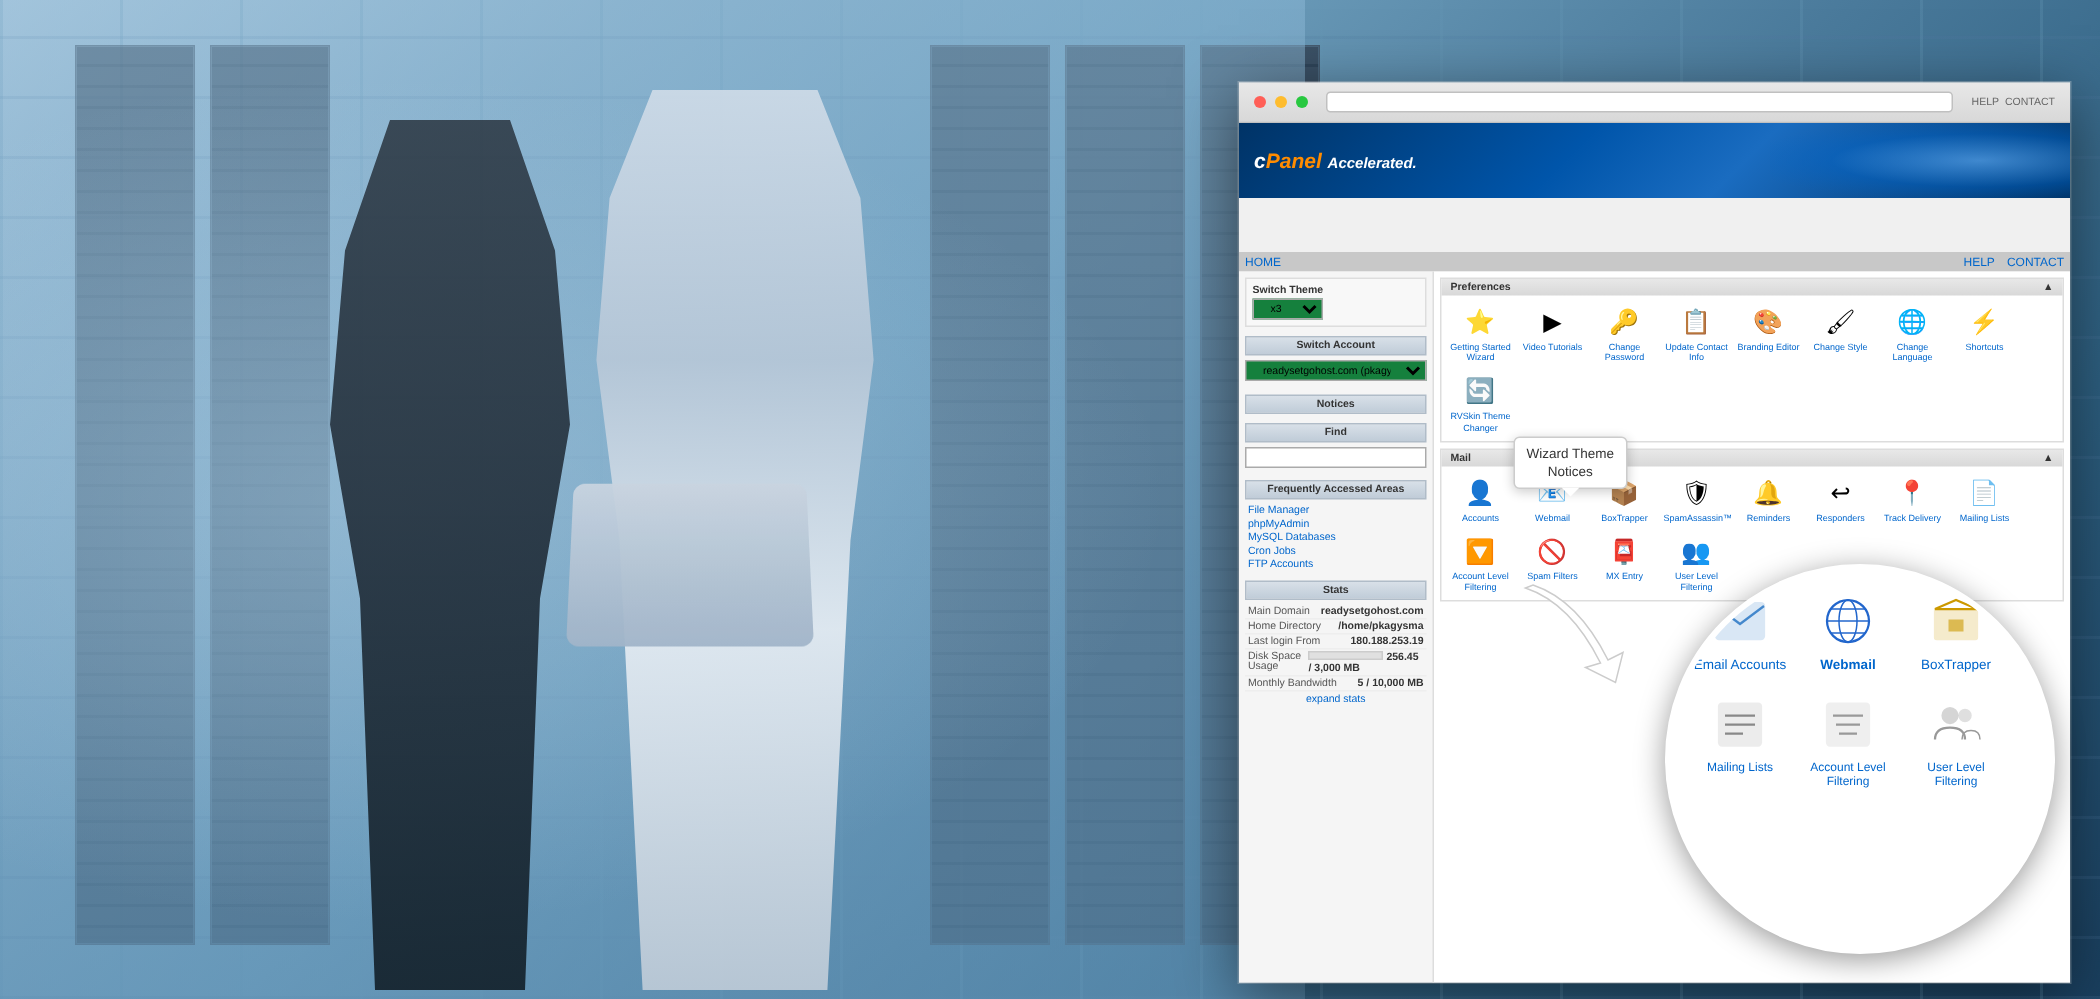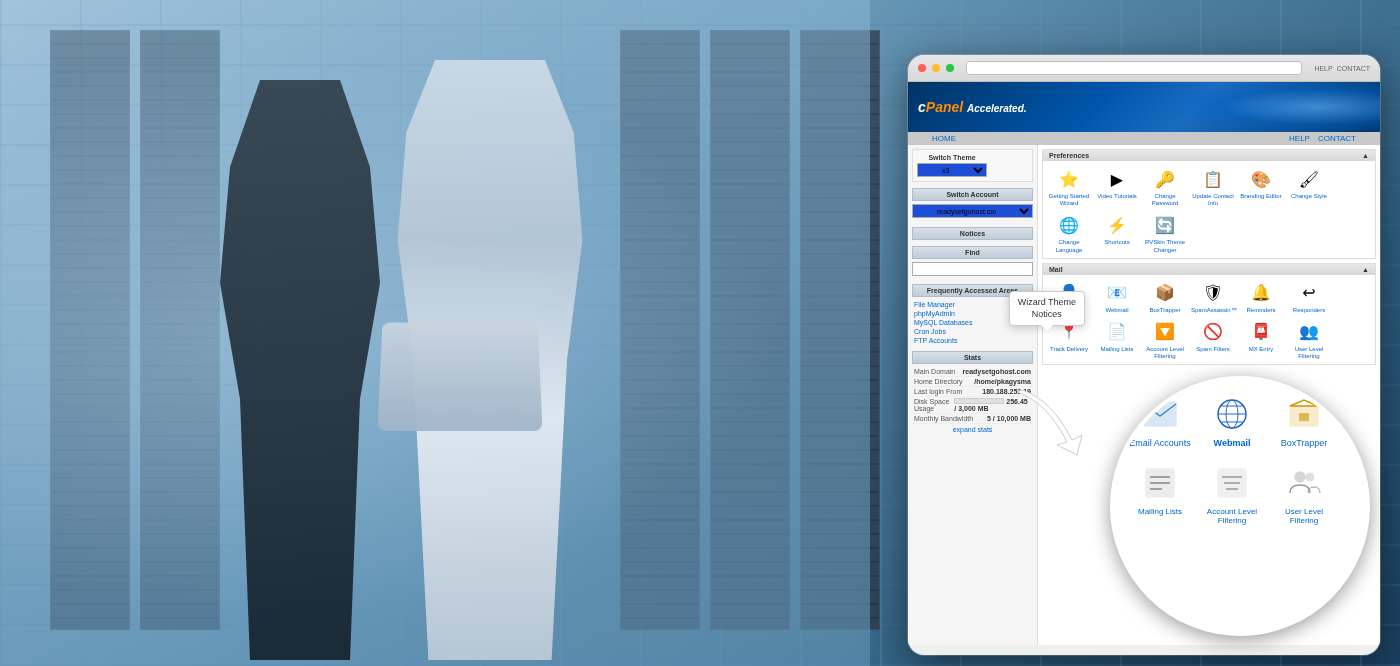--- a/index.html
+++ b/index.html
@@ -106,24 +106,24 @@
     .rack-2 { left: 140px; }
     .rack-3 { left: 620px; }
     .rack-4 { left: 710px; }
     .rack-5 { left: 800px; }
 
     
     .browser-window {
       position: absolute;
       right: 20px;
       top: 55px;
-      width: 472px;
+      width: 554px;
       height: 600px;
       background: #f0f0f0;
-      border-radius: 16px;
+      border-radius: 0;
       box-shadow: 0 10px 40px rgba(0,0,0,0.5), 0 0 0 1px rgba(255,255,255,0.3);
       z-index: 10;
       overflow: hidden;
     }
 
     
     .browser-chrome {
       background: linear-gradient(180deg, #e8e8e8 0%, #d8d8d8 100%);
       padding: 6px 10px;
       border-bottom: 1px solid #c0c0c0;
@@ -184,25 +184,26 @@
       right: 0;
       top: 0;
       width: 200px;
       height: 50px;
       background: radial-gradient(ellipse at 70% 50%, rgba(100,180,255,0.6) 0%, rgba(0,100,200,0.4) 50%, transparent 80%);
     }
 
     
     .cpanel-toolbar {
       background: #c8c8c8;
-      padding: 2px 24px;
+      padding: 2px 4px;
       display: flex;
       justify-content: space-between;
       font-size: 8px;
       color: #333;
+      margin-top: 36px;
     }
 
     
     .cpanel-content {
       display: flex;
       height: calc(100% - 100px);
       font-size: 8px;
     }
 
     
@@ -285,22 +286,22 @@
       font-size: 7px;
       font-weight: bold;
       color: #333;
       text-align: center;
     }
 
     .switch-select {
       height: 14px;
       font-size: 7px;
       border: 1px solid #aaa;
-      background: #1d4ed8;
-      padding: 0 20px;
+      background: #15803d;
+      padding: 0 7px;
     }
 
     
     .section-header {
       background: linear-gradient(180deg, #d8e0e8 0%, #c0ccd8 100%);
       padding: 2px 6px;
       font-size: 7px;
       font-weight: bold;
       color: #333;
       border: 1px solid #b0bcc8;

